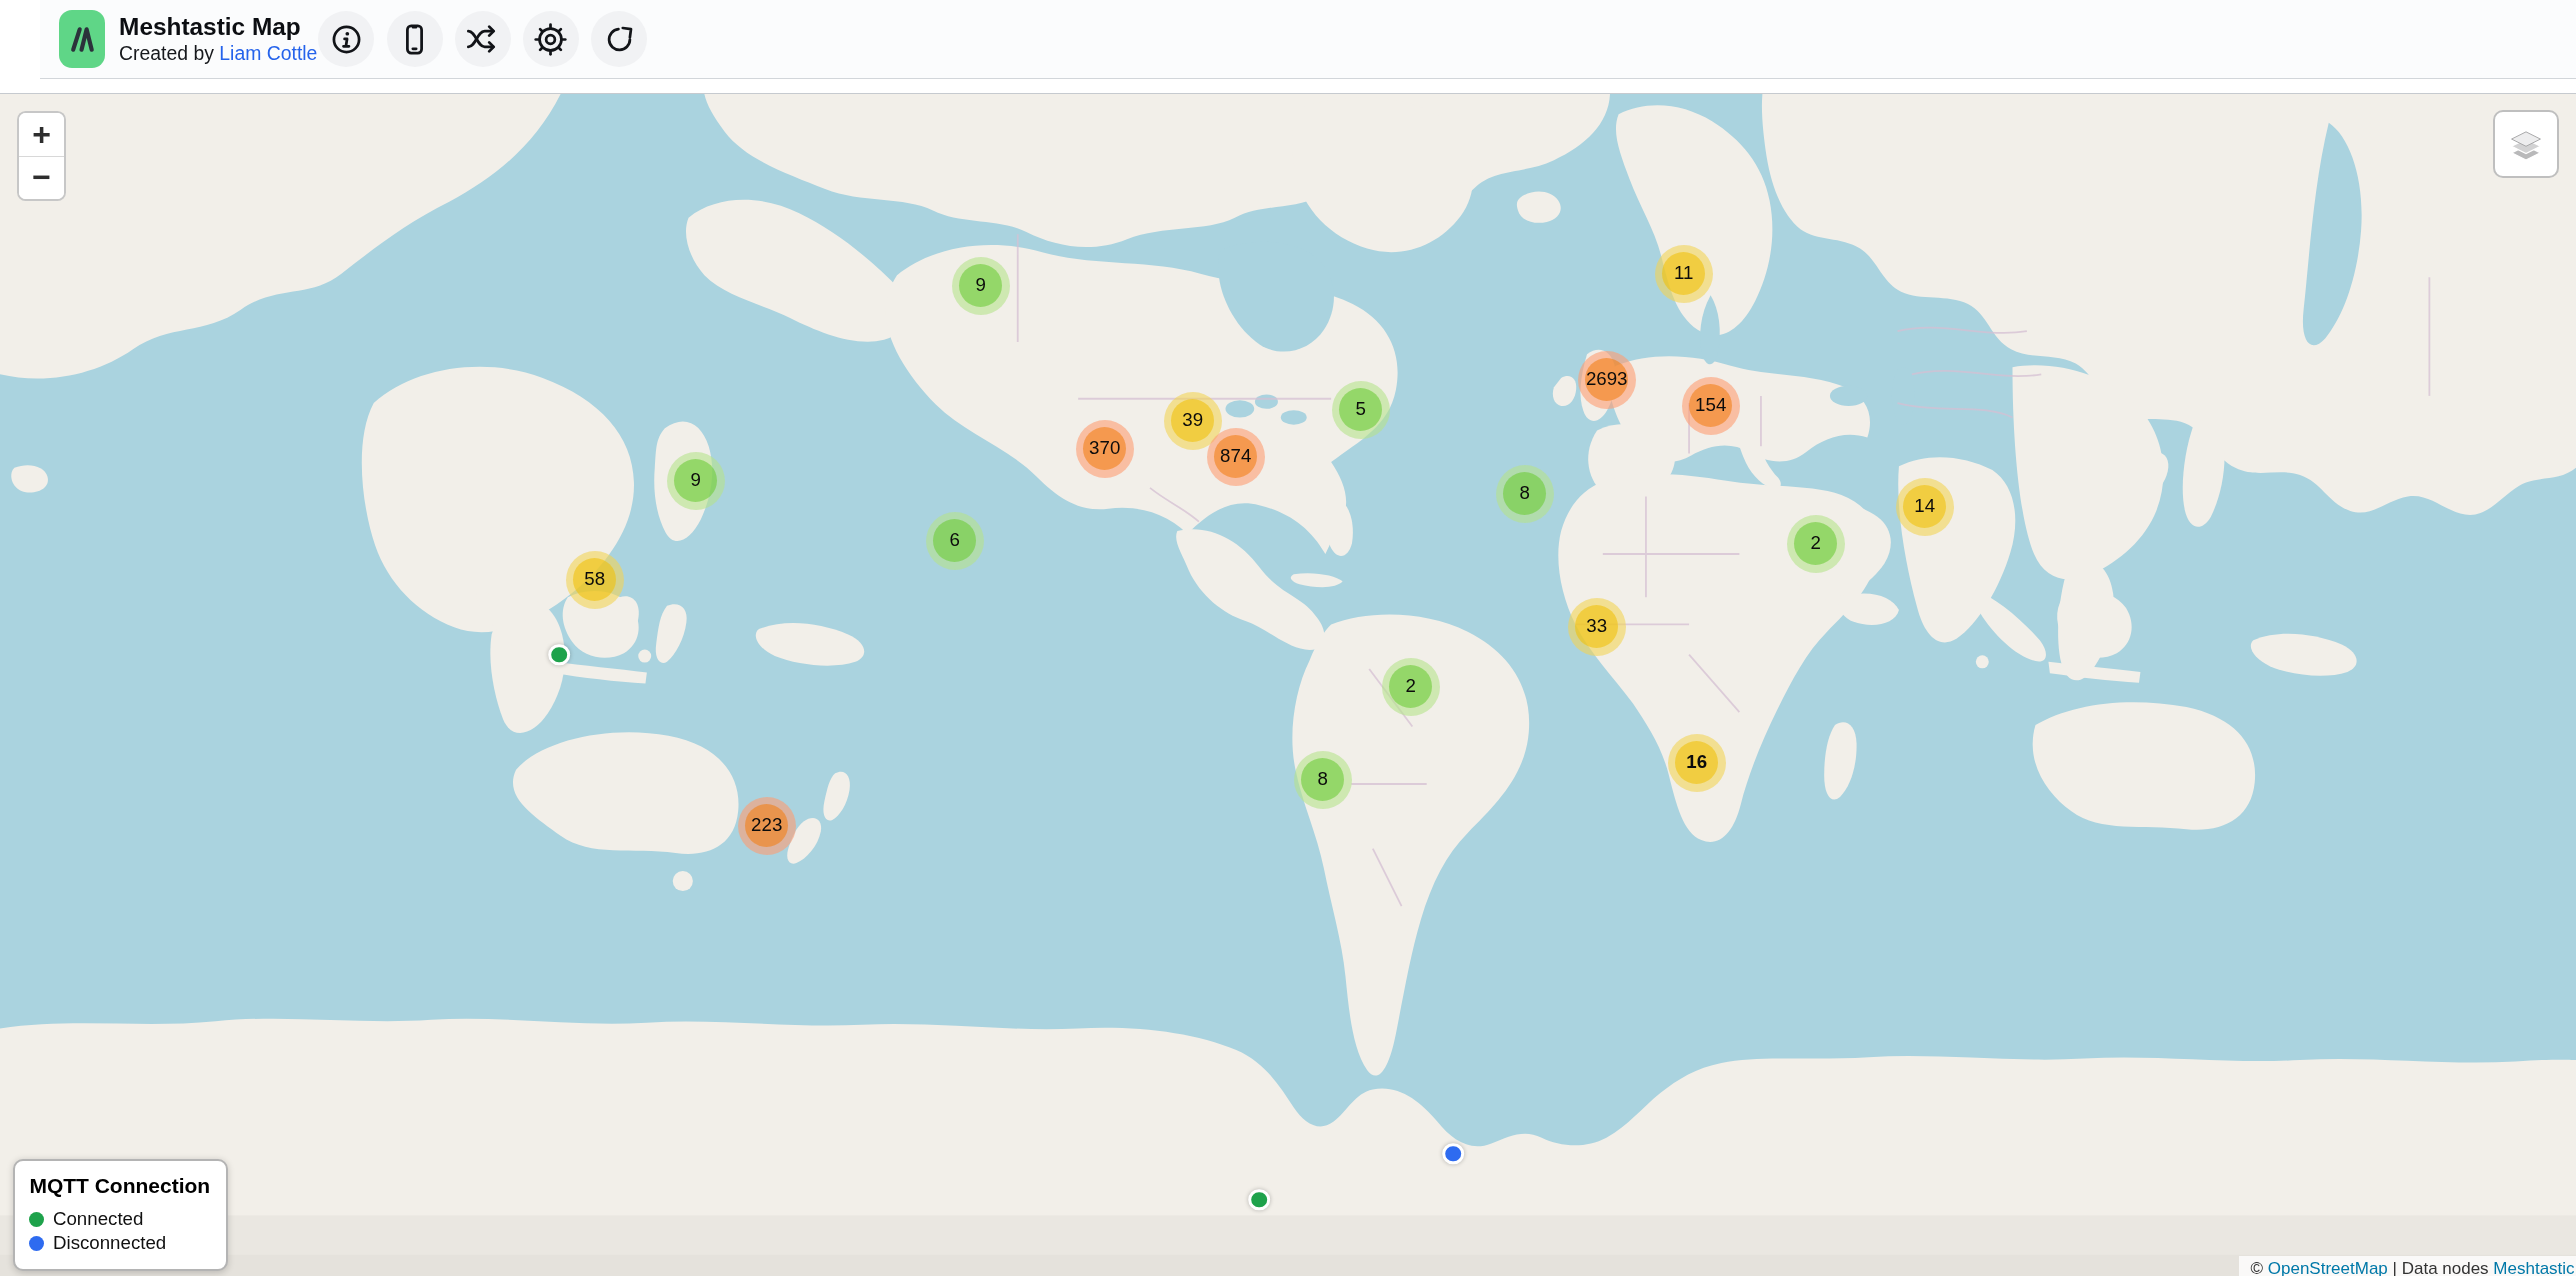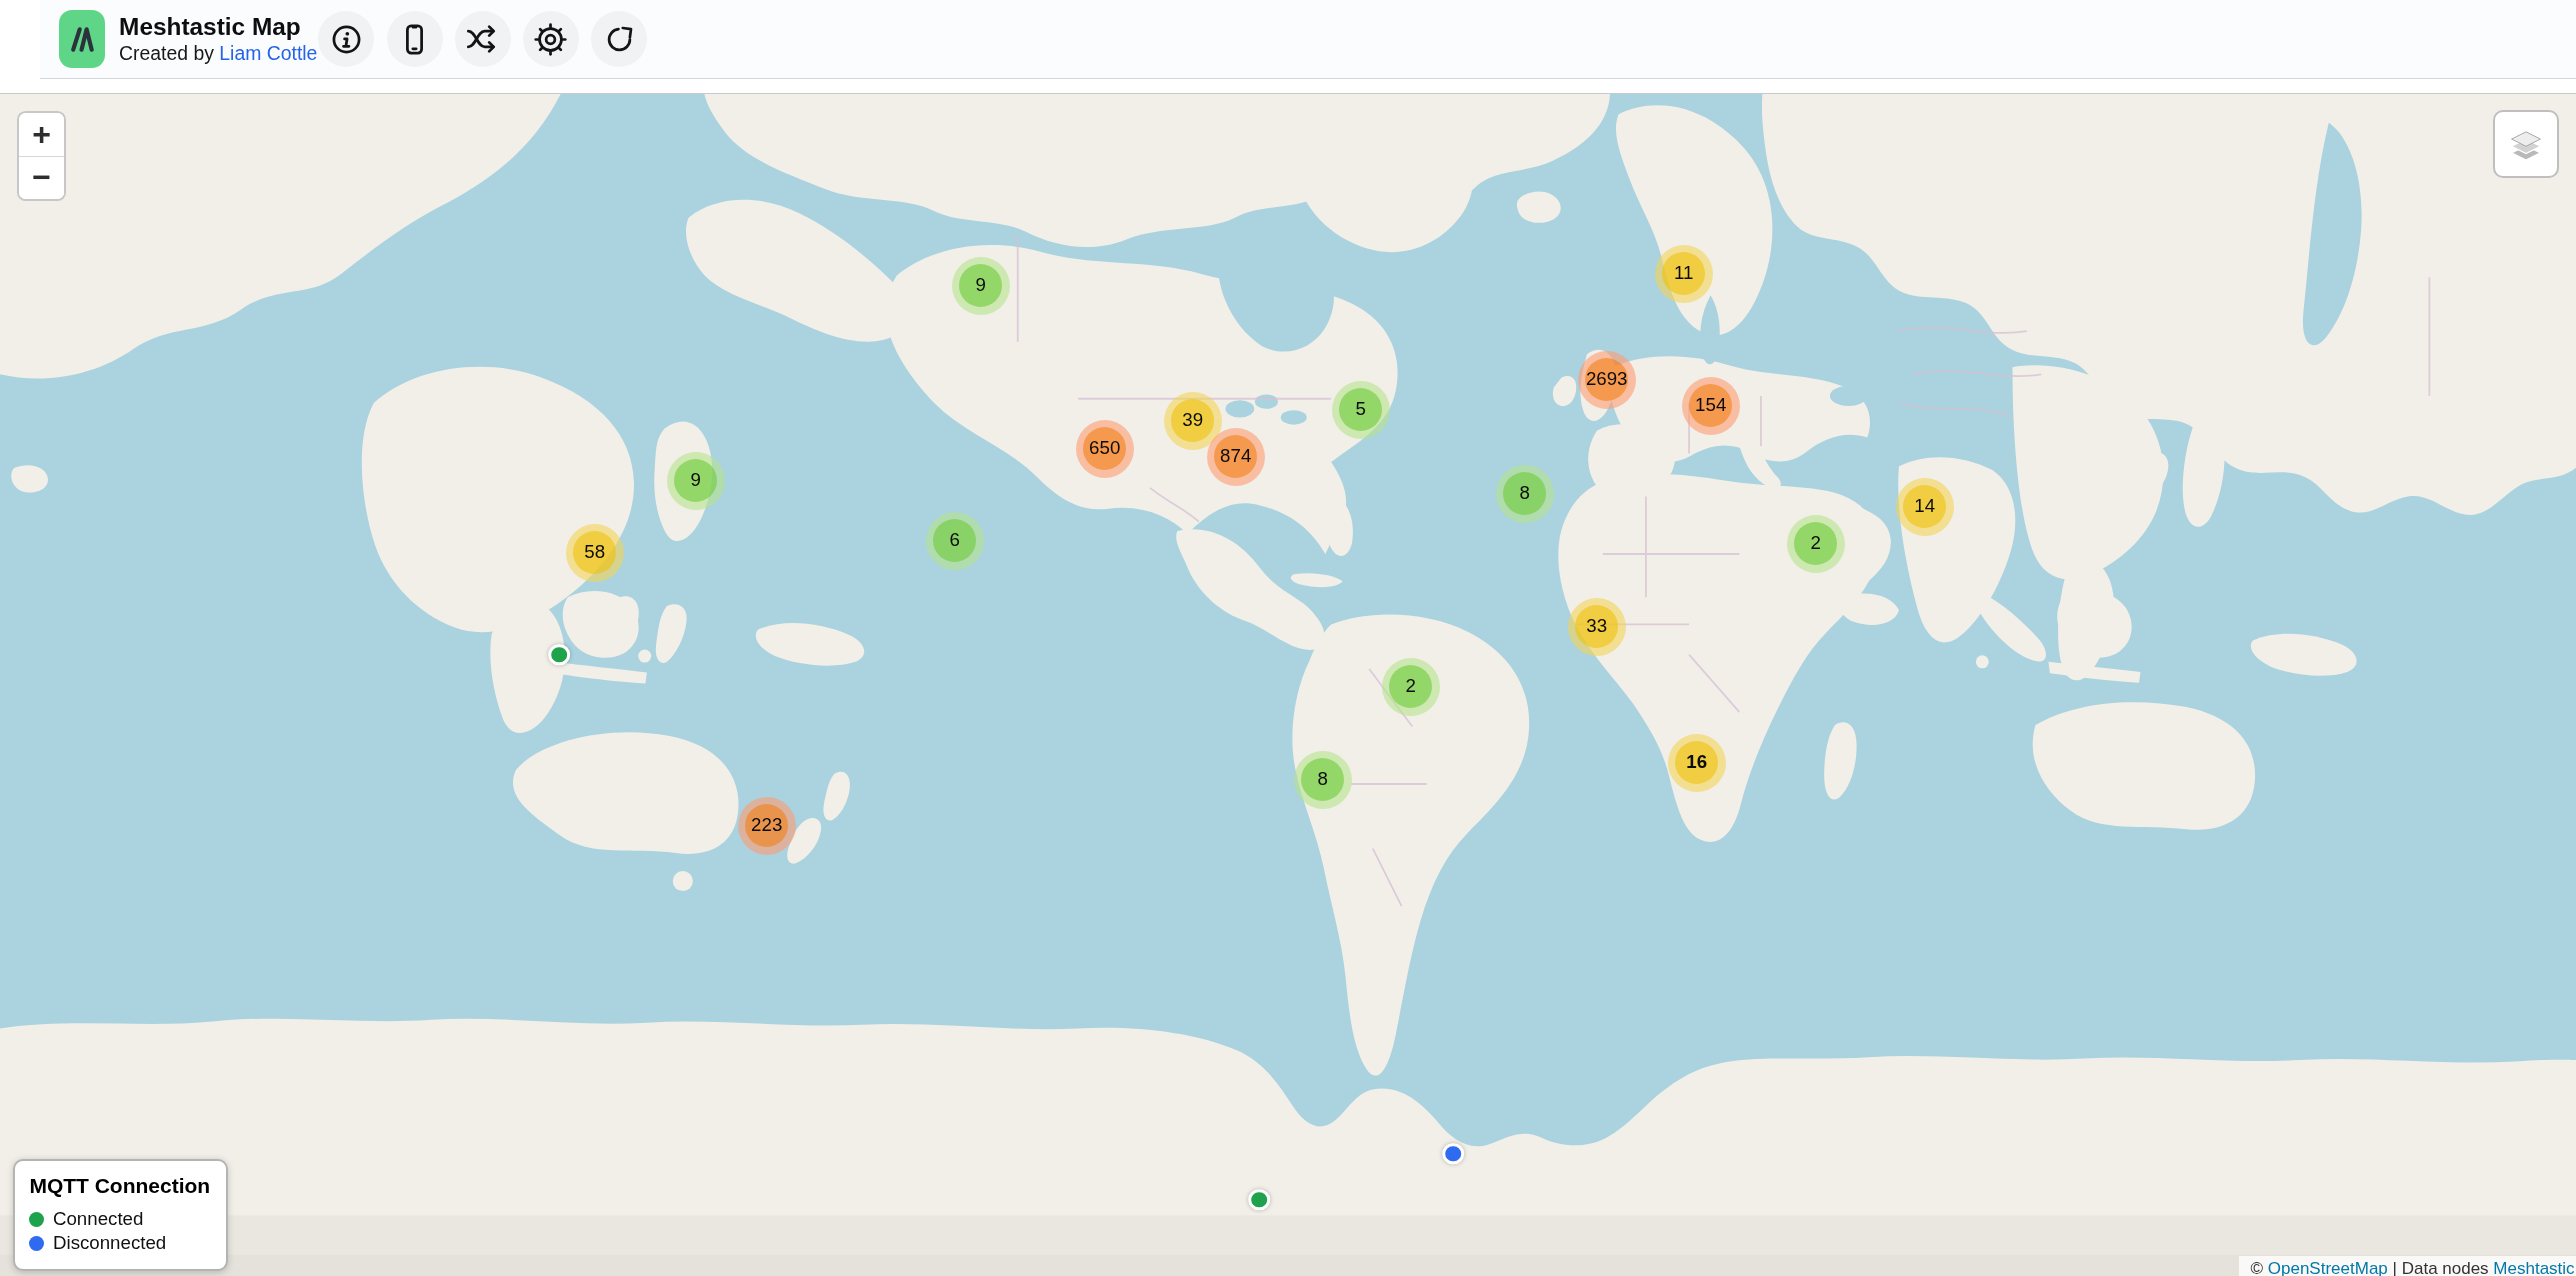--- a/index.html
+++ b/index.html
@@ -300,37 +300,37 @@
     <span>
       <svg width="42" height="42" viewBox="0 0 64 64">
         <path d="M32,36 L54,47 L32,58 L10,47 Z" fill="#b9b9ba" stroke="#fff" stroke-width="2"></path>
         <path d="M32,26 L54,37 L32,48 L10,37 Z" fill="#d2d2d3" stroke="#fff" stroke-width="2"></path>
         <path d="M32,15 L54,26 L32,37 L10,26 Z" fill="#ededee" stroke="#a8a8a9" stroke-width="1.5"></path>
       </svg>
     </span>
   </div>
 
   <div>
-      <div class="cluster" style="left: 595px; top: 459px; background: rgba(241, 211, 87, 0.6); text-decoration: underline;">
+      <div class="cluster" style="left: 595px; top: 486px; background: rgba(241, 211, 87, 0.6); text-decoration: underline;">
         <div class="inner" style="background: rgba(240, 194, 12, 0.6);">58</div>
       </div>
       <div class="cluster" style="left: 696px; top: 387px; background: rgba(181, 226, 140, 0.6);">
         <div class="inner" style="background: rgba(110, 204, 57, 0.6);">9</div>
       </div>
       <div class="cluster" style="left: 767px; top: 732px; background: rgba(253, 156, 115, 0.6);">
         <div class="inner" style="background: rgba(241, 128, 23, 0.6);">223</div>
       </div>
       <div class="cluster" style="left: 955px; top: 447px; background: rgba(181, 226, 140, 0.6);">
         <div class="inner" style="background: rgba(110, 204, 57, 0.6);">6</div>
       </div>
       <div class="cluster" style="left: 981px; top: 192px; background: rgba(181, 226, 140, 0.6);">
         <div class="inner" style="background: rgba(110, 204, 57, 0.6);">9</div>
       </div>
       <div class="cluster" style="left: 1105px; top: 355px; background: rgba(253, 156, 115, 0.6);">
-        <div class="inner" style="background: rgba(241, 128, 23, 0.6);">650</div>
+        <div class="inner" style="background: rgba(241, 128, 23, 0.6);">370</div>
       </div>
       <div class="cluster" style="left: 1193px; top: 327px; background: rgba(241, 211, 87, 0.6);">
         <div class="inner" style="background: rgba(240, 194, 12, 0.6);">39</div>
       </div>
       <div class="cluster" style="left: 1236px; top: 363px; background: rgba(253, 156, 115, 0.6);">
         <div class="inner" style="background: rgba(241, 128, 23, 0.6);">874</div>
       </div>
       <div class="cluster" style="left: 1323px; top: 686px; background: rgba(181, 226, 140, 0.6);">
         <div class="inner" style="background: rgba(110, 204, 57, 0.6);">8</div>
       </div>

